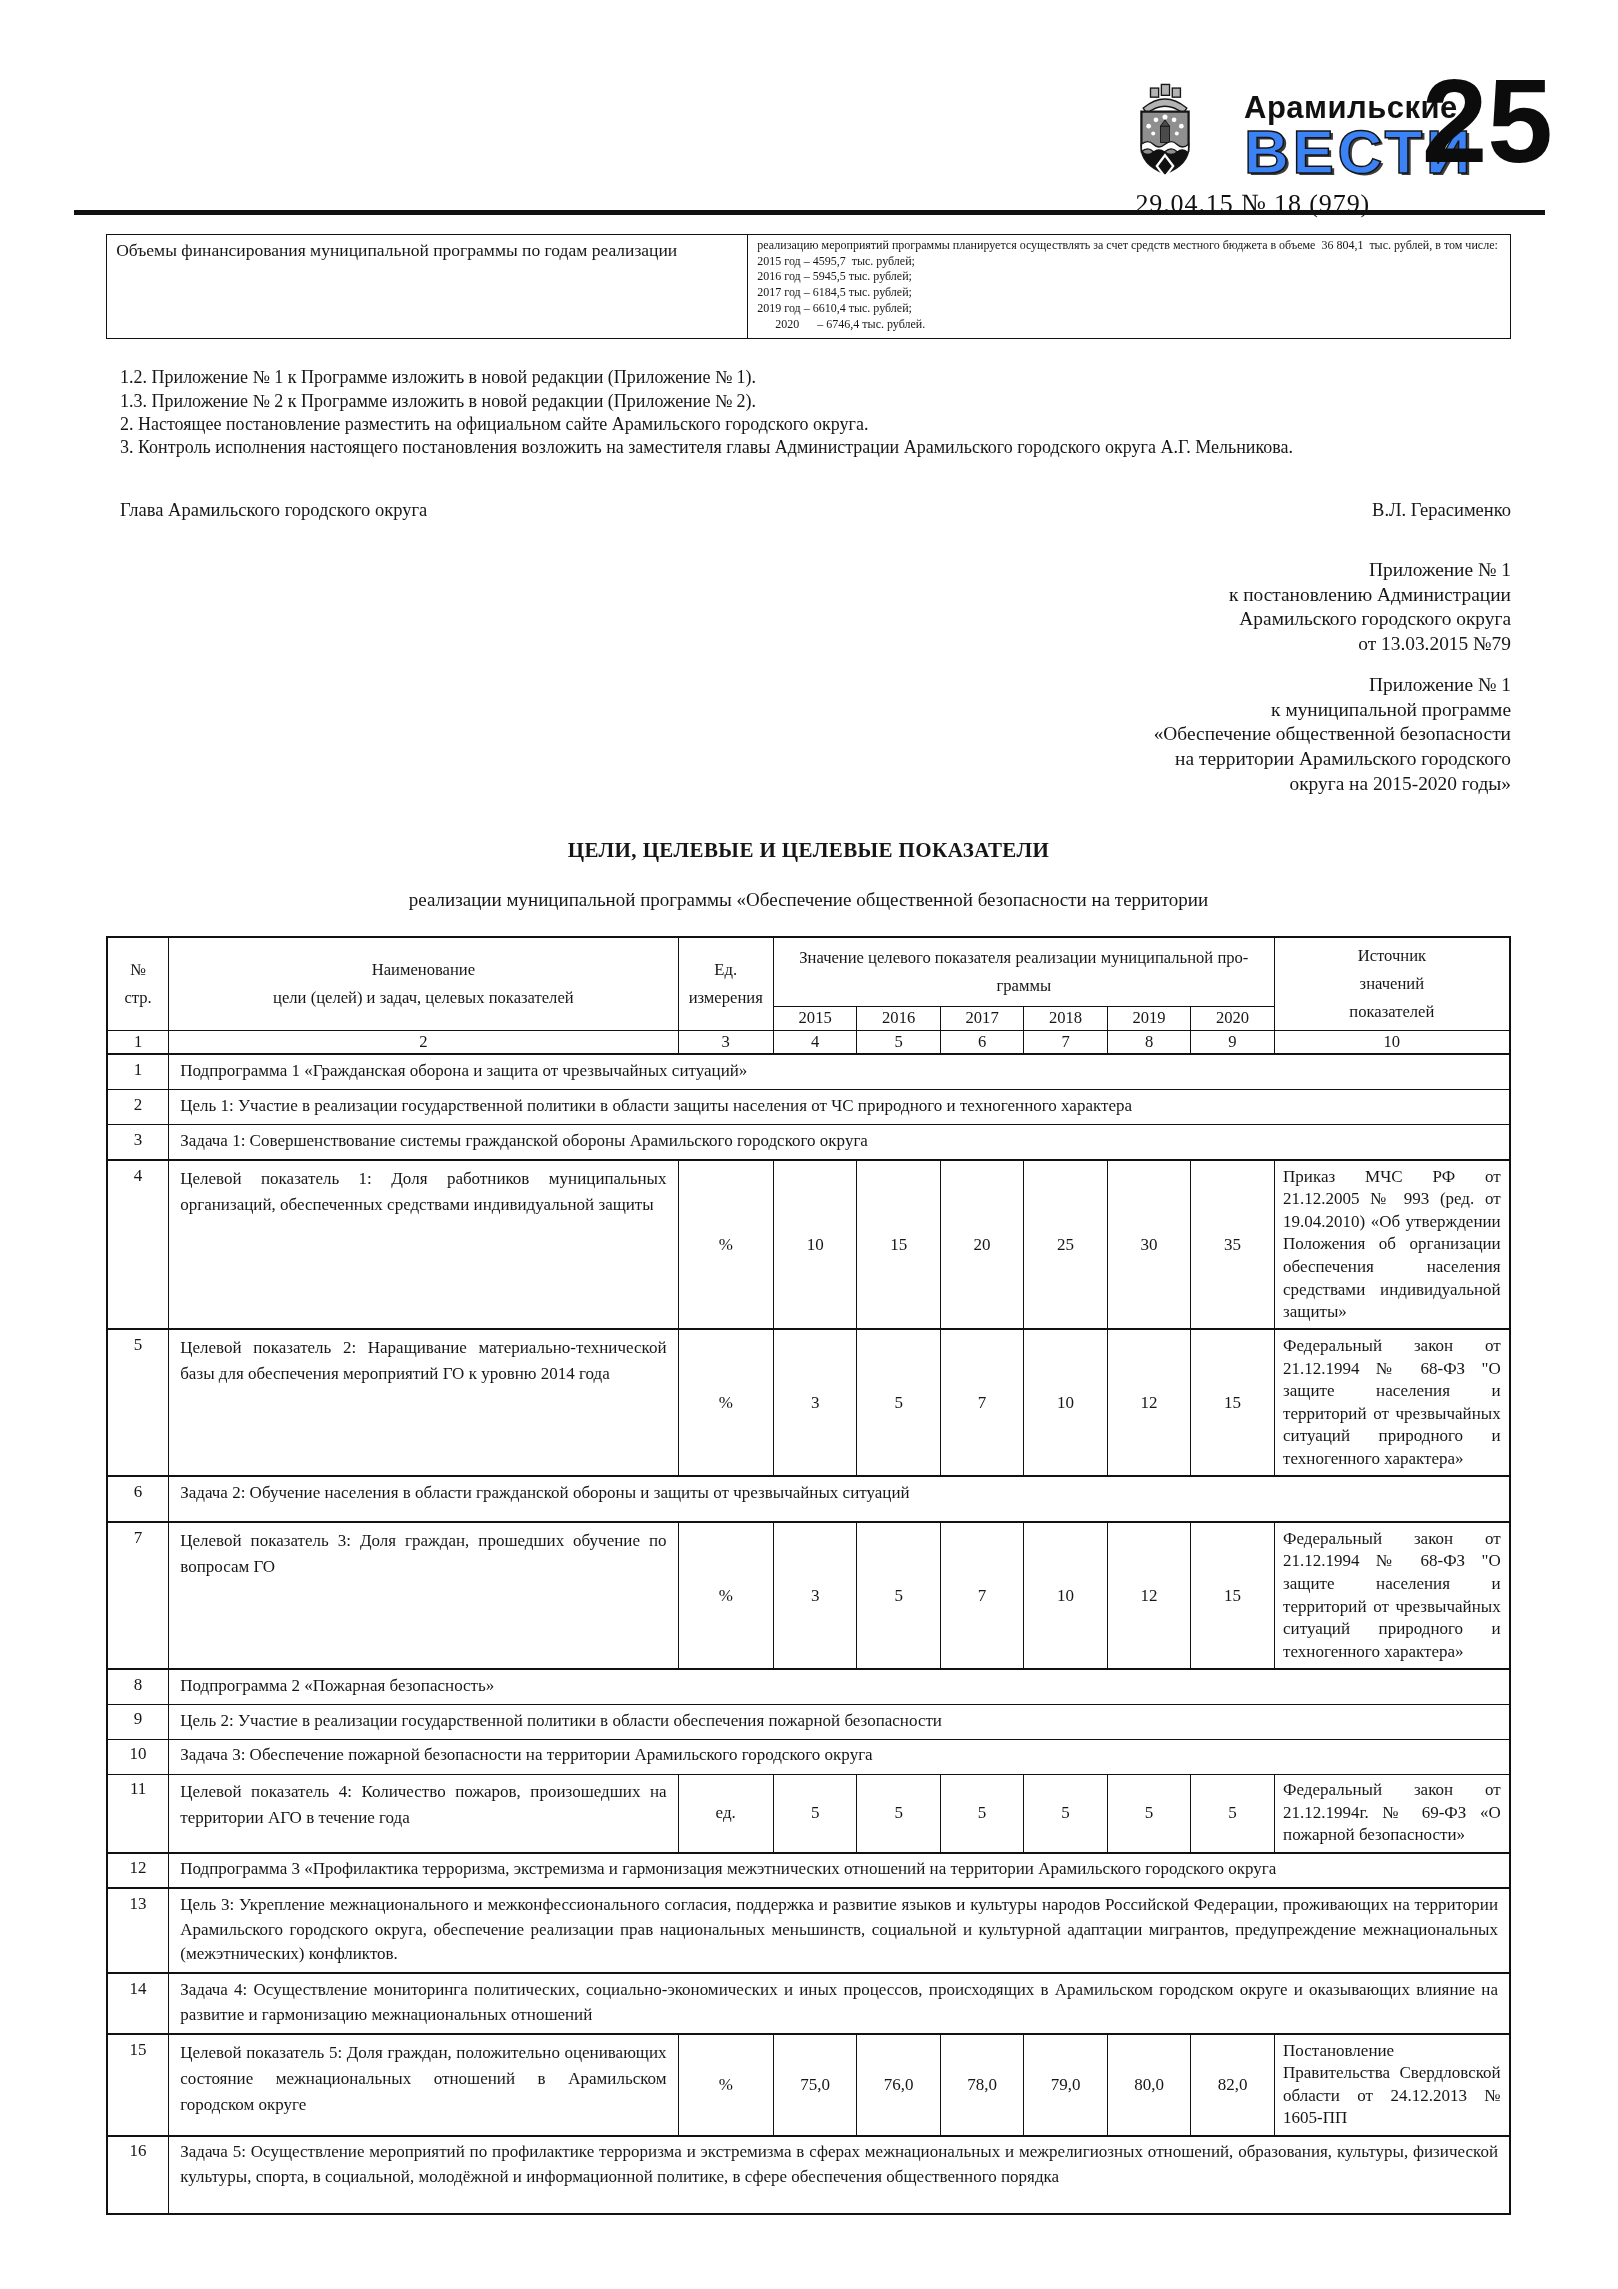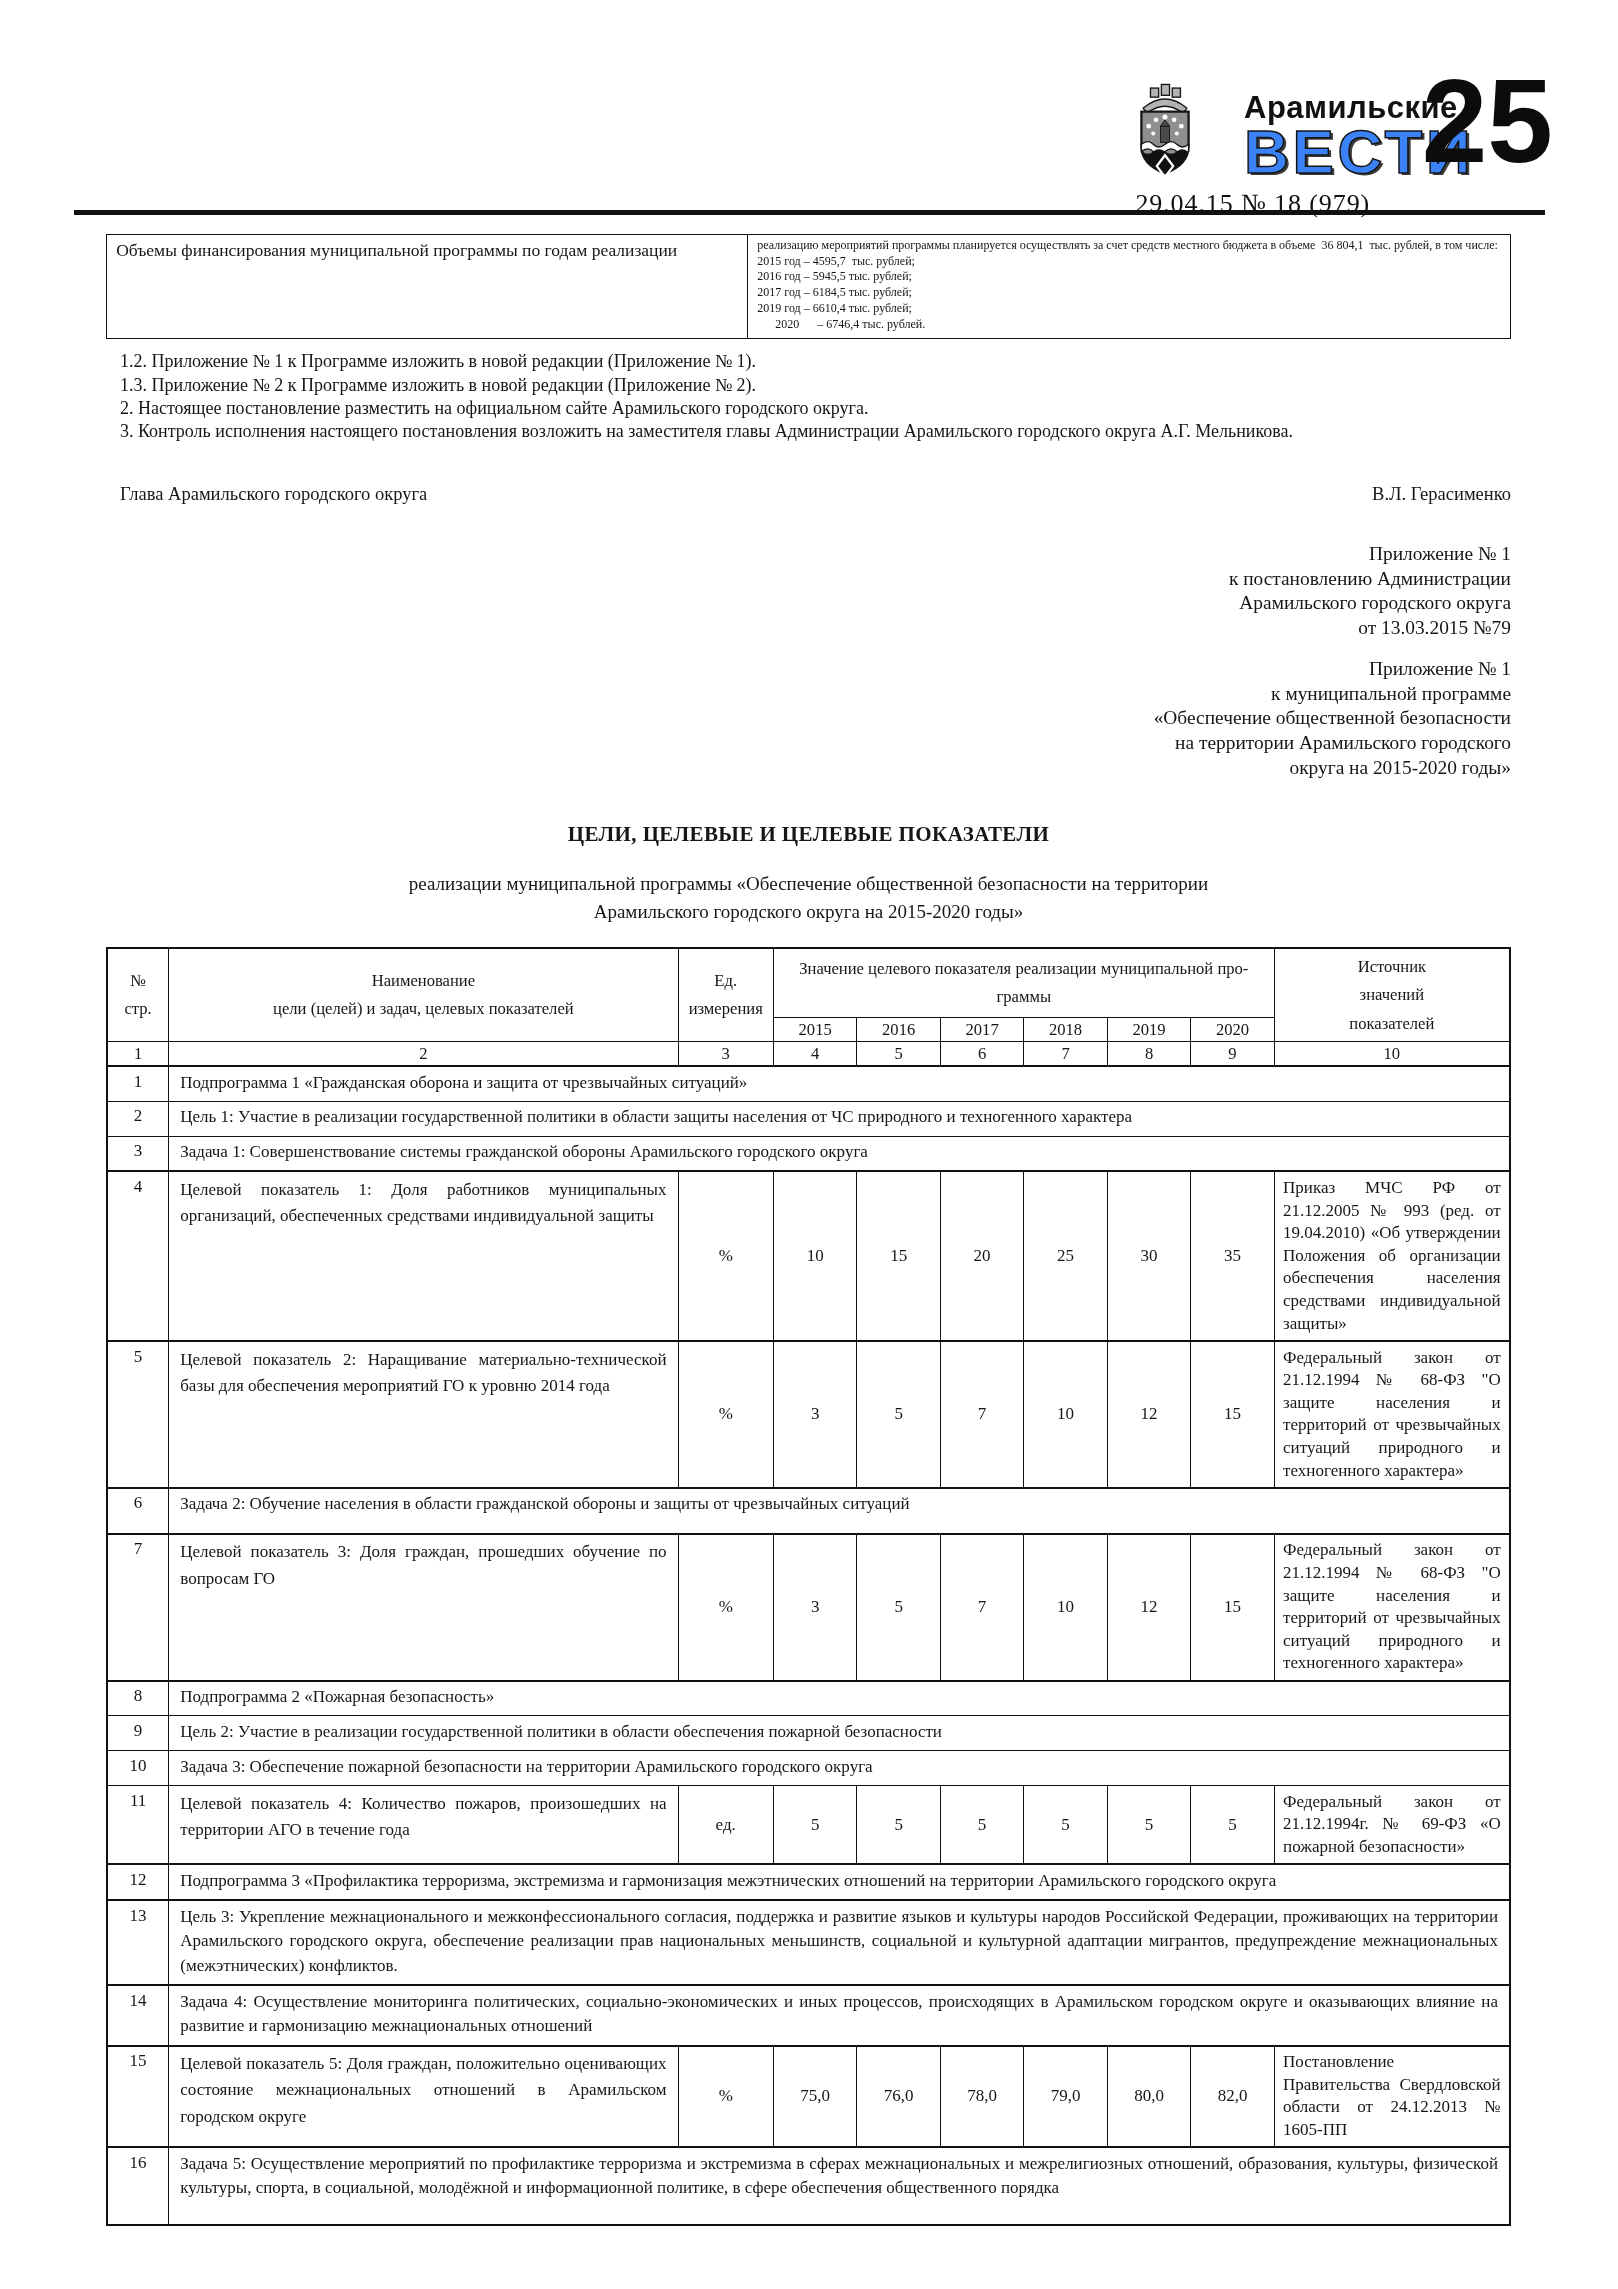--- a/index.html
+++ b/index.html
@@ -25,21 +25,21 @@
   }
   .rule { position: absolute; top: 210px; left: 74px; width: 1471px; height: 4.6px; background: #111; }
   
   .content { position: absolute; top: 234px; left: 106px; width: 1405px; }
   
   .fin { display: grid; grid-template-columns: 45.7% 54.3%; border: 1.8px solid #111; }
   .fin-left { border-right: 1.4px solid #111; padding: 4.6px 9.2px; font-size: 17.5px; }
   .fin-right { padding: 2.8px 9.2px 5.5px 9.2px; font-size: 12px; line-height: 1.32; }
   .fin-line { white-space: pre-wrap; }
   
-  .paras { margin-top: 12px; padding-left: 14px; font-size: 18px; line-height: 1.2; }
+  .paras { margin-top: 28px; padding-left: 14px; font-size: 18px; line-height: 1.2; }
   .para-line { margin: 1.8px 0; }
   
   .signature { margin-top: 41px; display: flex; justify-content: space-between; font-size: 18.5px; padding-left: 14px; }
   
   .appendix { margin-top: 37px; text-align: right; font-size: 19.4px; line-height: 1.27; }
   .appx-block { margin-bottom: 16.6px; }
   
   .title { margin-top: 42px; text-align: center; font-size: 21px; font-weight: bold; letter-spacing: 0.4px; }
   .subtitle { margin-top: 23px; text-align: center; font-size: 19px; line-height: 1.45; }
   
@@ -133,21 +133,20 @@
           <div class="appx-line">к  муниципальной программе</div>
           <div class="appx-line">«Обеспечение общественной безопасности</div>
           <div class="appx-line">на территории Арамильского городского</div>
           <div class="appx-line">округа на 2015-2020 годы»</div>
         </div>
       </section>
 
     <h2 class="title">ЦЕЛИ, ЦЕЛЕВЫЕ И ЦЕЛЕВЫЕ ПОКАЗАТЕЛИ</h2>
     <div class="subtitle">
         <div class="subtitle-line">реализации муниципальной программы «Обеспечение общественной безопасности на территории</div>
-        <div class="subtitle-line">Арамильского городского округа  на 2015-2020 годы»</div>
       </div>
 
     <table class="mt">
       <colgroup>
         <col style="width:4.4%">
           <col style="width:36.3%">
           <col style="width:6.8%">
         <col style="width:5.95%">
           <col style="width:5.95%">
           <col style="width:5.95%">

